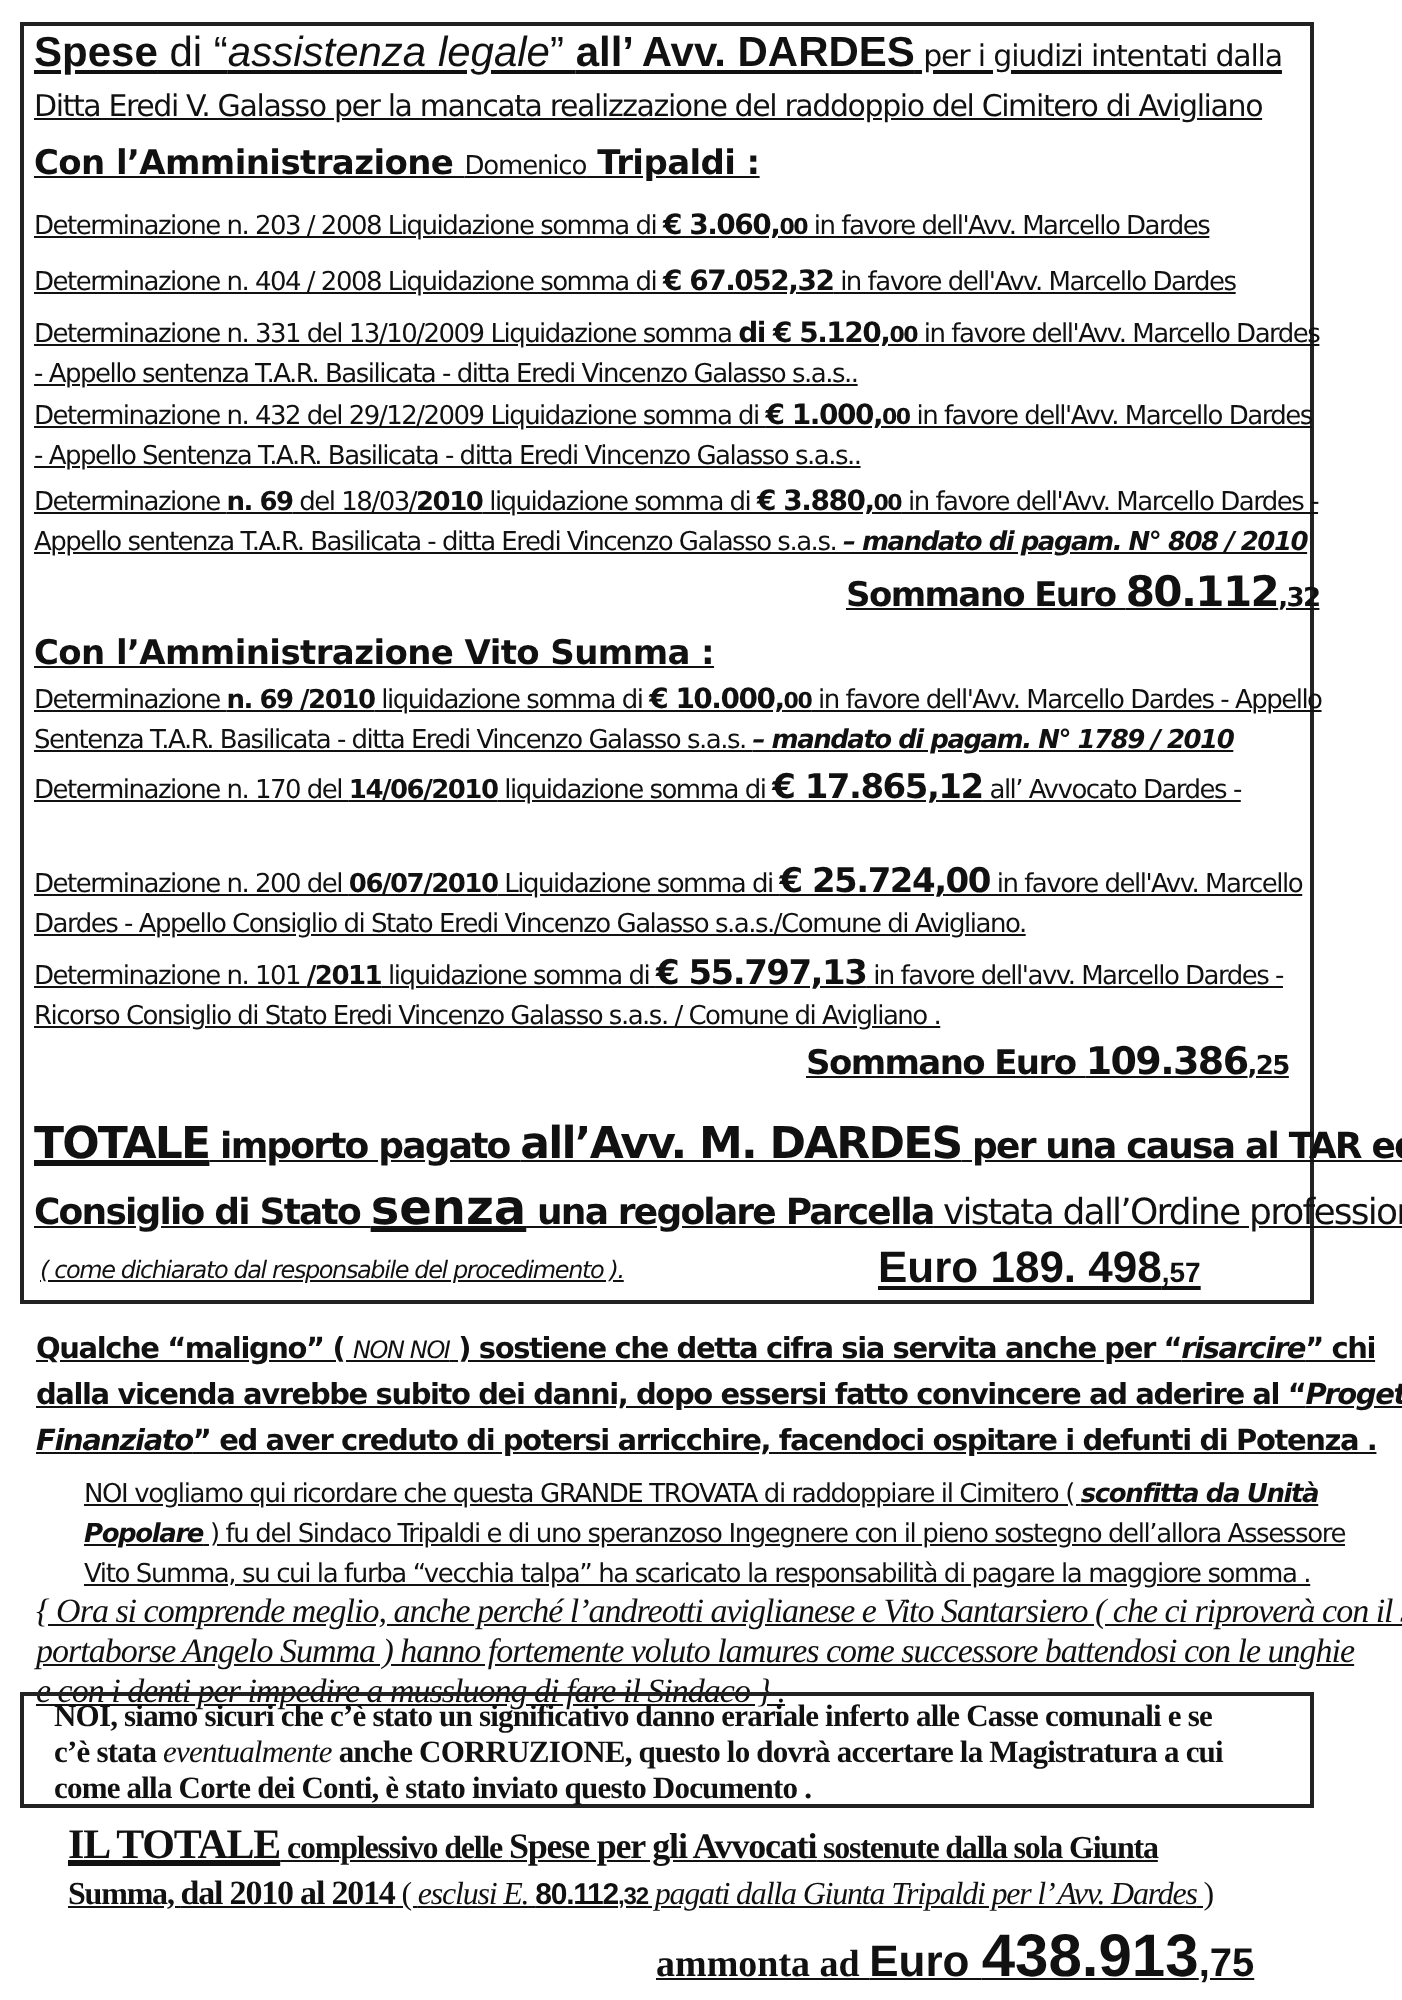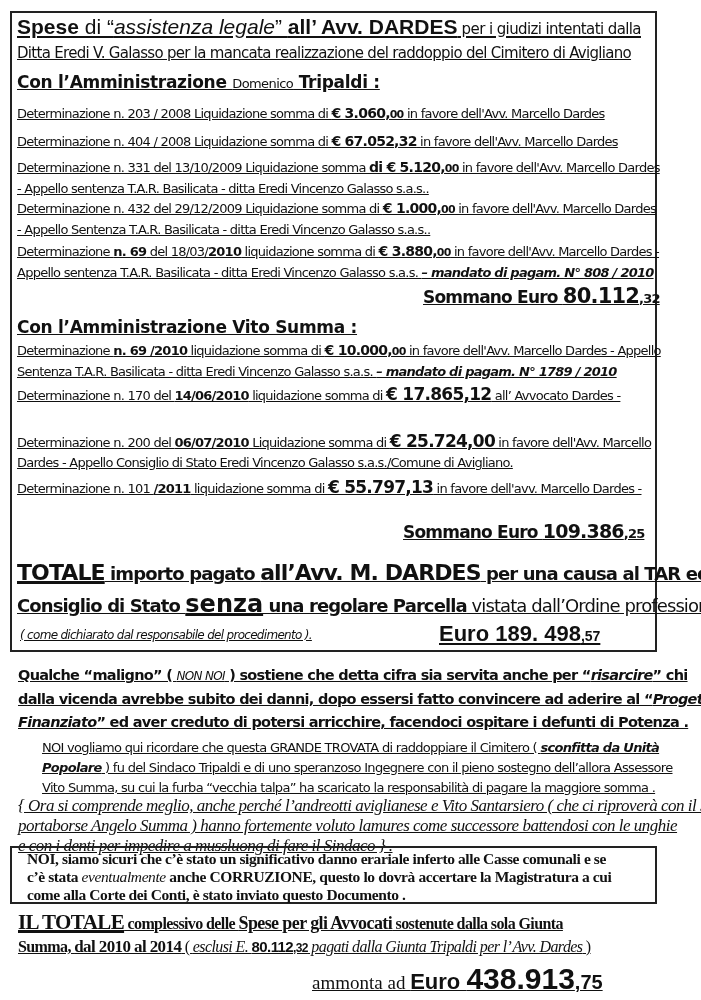--- a/index.html
+++ b/index.html
@@ -29,21 +29,21 @@
   .tot .ul{text-decoration:underline;}
   .tot .norm{font-weight:normal;}
   .note{font-size:12px;font-style:italic;font-family:"DejaVu Sans",sans-serif;letter-spacing:-0.7px;}
   .euro-big{font-size:22px;font-weight:bold;text-decoration:underline;}
   .euro-big .c{font-size:14px;}
   .para-bold{font-size:14.5px;font-weight:bold;font-family:"DejaVu Sans",sans-serif;letter-spacing:-0.7px;line-height:23px;}
   .para{font-size:13px;font-family:"DejaVu Sans",sans-serif;letter-spacing:-0.7px;line-height:20px;margin-left:24px;}
   .serif-it{font-family:"Liberation Serif","DejaVu Serif",serif;font-style:italic;font-size:17px;line-height:20px;letter-spacing:-0.5px;}
   .box2{position:absolute;left:10px;top:846px;width:647px;height:58px;border:2px solid #222;box-sizing:border-box;}
   .box2 .t{position:absolute;left:15px;top:2px;font-family:"Liberation Serif","DejaVu Serif",serif;font-weight:bold;font-size:15.5px;line-height:18px;letter-spacing:-0.4px;}
-  .final{font-family:"Liberation Serif","DejaVu Serif",serif;font-weight:bold;}
+  .final{font-family:"Liberation Serif","DejaVu Serif",serif;font-weight:bold;margin-left:16px;}
   .final .u{text-decoration:underline;}
   .final .it{font-style:italic;font-weight:normal;}
   .final .sans{font-family:"Liberation Sans",sans-serif;}
 </style>
 </head>
 <body>
 
 <div class="box1"></div>
 
 <div class="abs title">
@@ -86,20 +86,21 @@
 </div>
 <div class="abs line" style="left:17px;top:384px;">
   <span>Determinazione n. 170  del </span><b>14/06/2010</b><span>  liquidazione somma di </span><span class="amt big"><span>€ 17.865,</span><span>12</span></span><span> all’ Avvocato Dardes -</span><br>
 </div>
 <div class="abs line" style="left:17px;top:431px;">
   <span>Determinazione n. 200  del </span><b>06/07/2010</b><span>  Liquidazione somma di </span><span class="amt big"><span>€ 25.724,</span><span>00</span></span><span> in favore dell'Avv. Marcello</span><br>
   <span>Dardes - Appello Consiglio di Stato Eredi Vincenzo Galasso s.a.s./Comune di Avigliano.</span>
 </div>
 <div class="abs line" style="left:17px;top:477px;">
   <span>Determinazione n. 101 </span><b>/2011</b><span>  liquidazione somma di </span><span class="amt big"><span>€ 55.797,</span><span>13</span></span><span> in favore dell'avv. Marcello Dardes -</span><br>
+  <span>Ricorso Consiglio di Stato Eredi Vincenzo Galasso s.a.s. / Comune di Avigliano .</span>
 </div>
 
 <div class="abs sum" style="left:403px;top:520px;">
   <span>Sommano Euro  </span><span class="big" style="font-size:19px">109.386</span><span class="c">,25</span>
 </div>
 
 <div class="abs tot" style="left:17px;top:560px;">
   <span class="u big">TOTALE</span><span>  importo pagato </span><span class="big">all’Avv. M. DARDES</span><span>  per una causa al TAR ed una al</span>
 </div>
 <div class="abs tot" style="left:17px;top:590px;">
@@ -136,14 +137,14 @@
   </div>
 </div>
 
 <div class="abs final" style="left:18px;top:910px;font-size:16px;letter-spacing:-0.6px;">
   <span class="u" style="font-size:21px">IL  TOTALE</span><span> complessivo delle </span><span class="u" style="font-size:18px">Spese per gli Avvocati</span><span>  sostenute dalla sola Giunta</span>
 </div>
 <div class="abs final" style="left:18px;top:937px;font-size:16px;letter-spacing:-0.6px;">
   <span>Summa, </span><span class="u" style="font-size:17px">dal 2010 al 2014</span><span style="font-weight:normal"> ( </span><span class="it">esclusi E. </span><span class="sans" style="font-size:15px">80.112</span><span class="sans" style="font-size:12px">,32</span><span class="it"> pagati dalla Giunta Tripaldi per l’ Avv. Dardes</span><span style="font-weight:normal"> )</span>
 </div>
 <div class="abs final" style="left:312px;top:962px;text-decoration:underline;">
-  <span style="font-weight:normal;font-size:19px">ammonta ad </span><span class="sans" style="font-size:22px">Euro </span><span class="sans" style="font-size:30px">438.913</span><span class="sans" style="font-size:20px">,75</span>
+  <span style="font-weight:bold;font-size:19px">ammonta ad </span><span class="sans" style="font-size:22px">Euro </span><span class="sans" style="font-size:30px">438.913</span><span class="sans" style="font-size:20px">,75</span>
 </div>
 
 </body></html>

